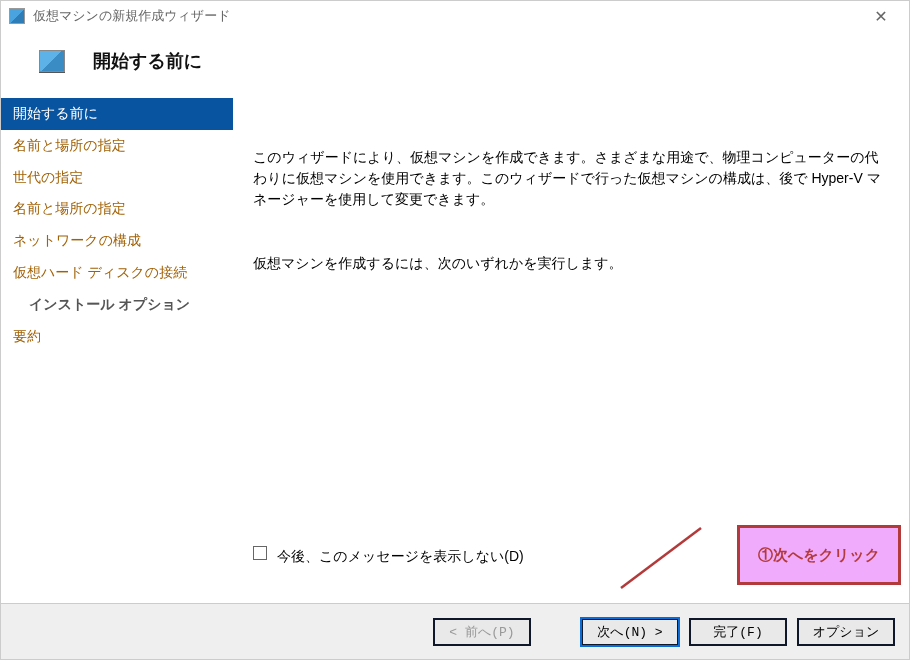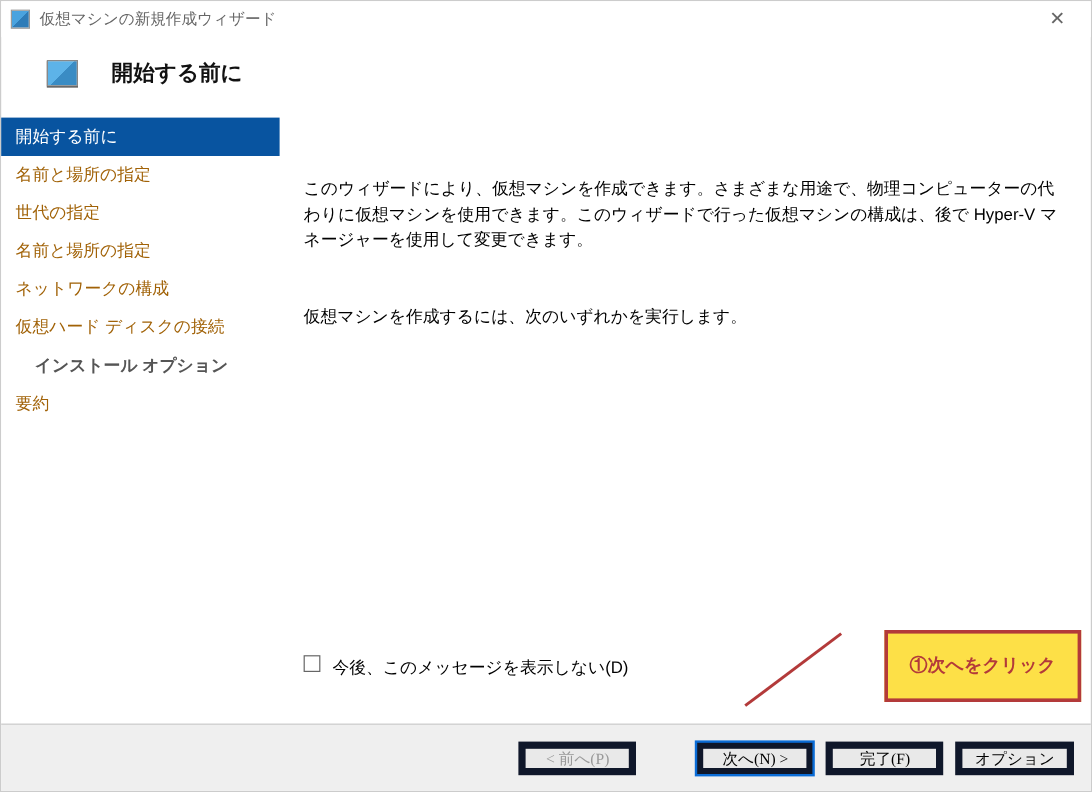--- a/index.html
+++ b/index.html
@@ -135,21 +135,21 @@
     }
     .annotation-box {
       position: absolute;
       right: 8px;
       bottom: 18px;
       border: 3px solid #b33a3a;
       color: #b33a3a;
       font-weight: bold;
       font-size: 15px;
       padding: 16px 18px;
-      background: #fde047;
+      background: #f0abfc;
     }
     .annotation-line {
       position: absolute;
       right: 198px;
       bottom: 10px;
       width: 100px;
       height: 70px;
       pointer-events: none;
     }
     .footer {
@@ -159,23 +159,23 @@
       display: flex;
       align-items: center;
       justify-content: flex-end;
       gap: 10px;
       padding: 0 14px;
     }
     .btn {
       min-width: 98px;
       height: 28px;
       background: #e9e9e9;
-      border: 6px solid #0f172a;
+      border: 2px solid #0f172a;
       font-size: 13px;
-      font-family: Liberation Serif, serif;
+      font-family: Liberation Mono, monospace;
       cursor: pointer;
       padding: 0 10px;
     }
     .btn:disabled {
       color: #999;
       cursor: default;
     }
     .btn.highlight {
       outline: 2px solid #0a6cd6;
       outline-offset: -1px;

